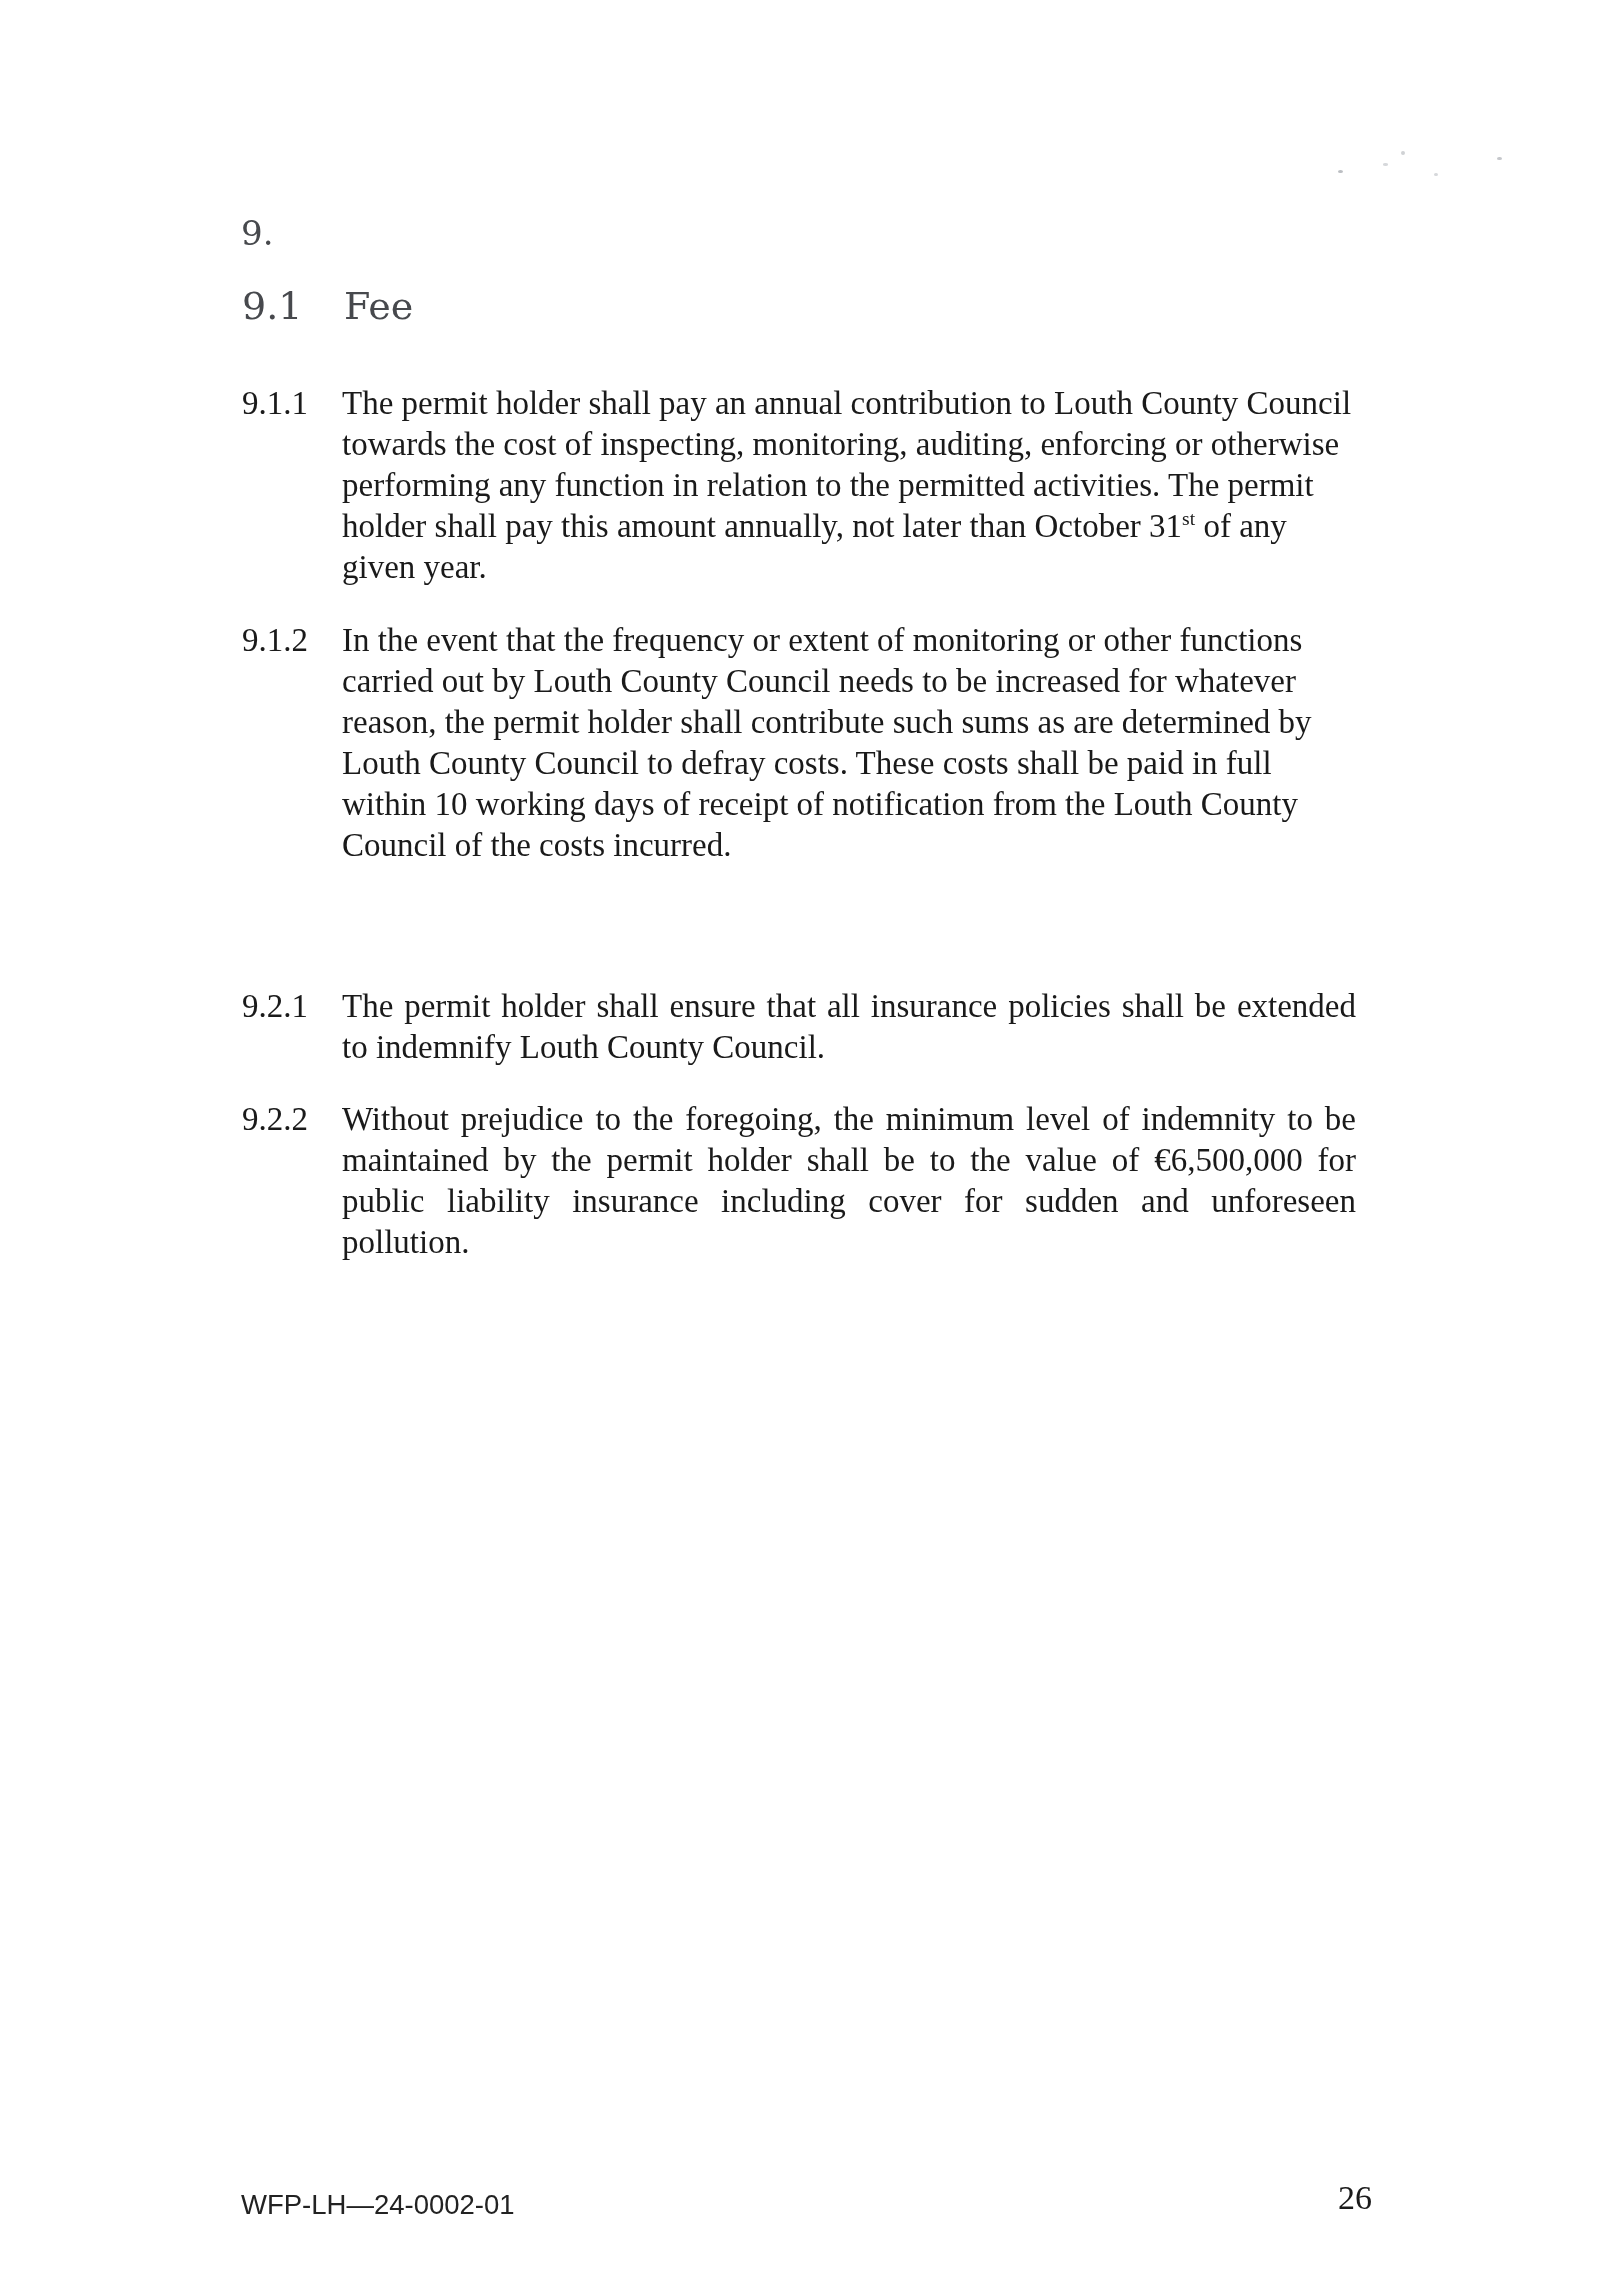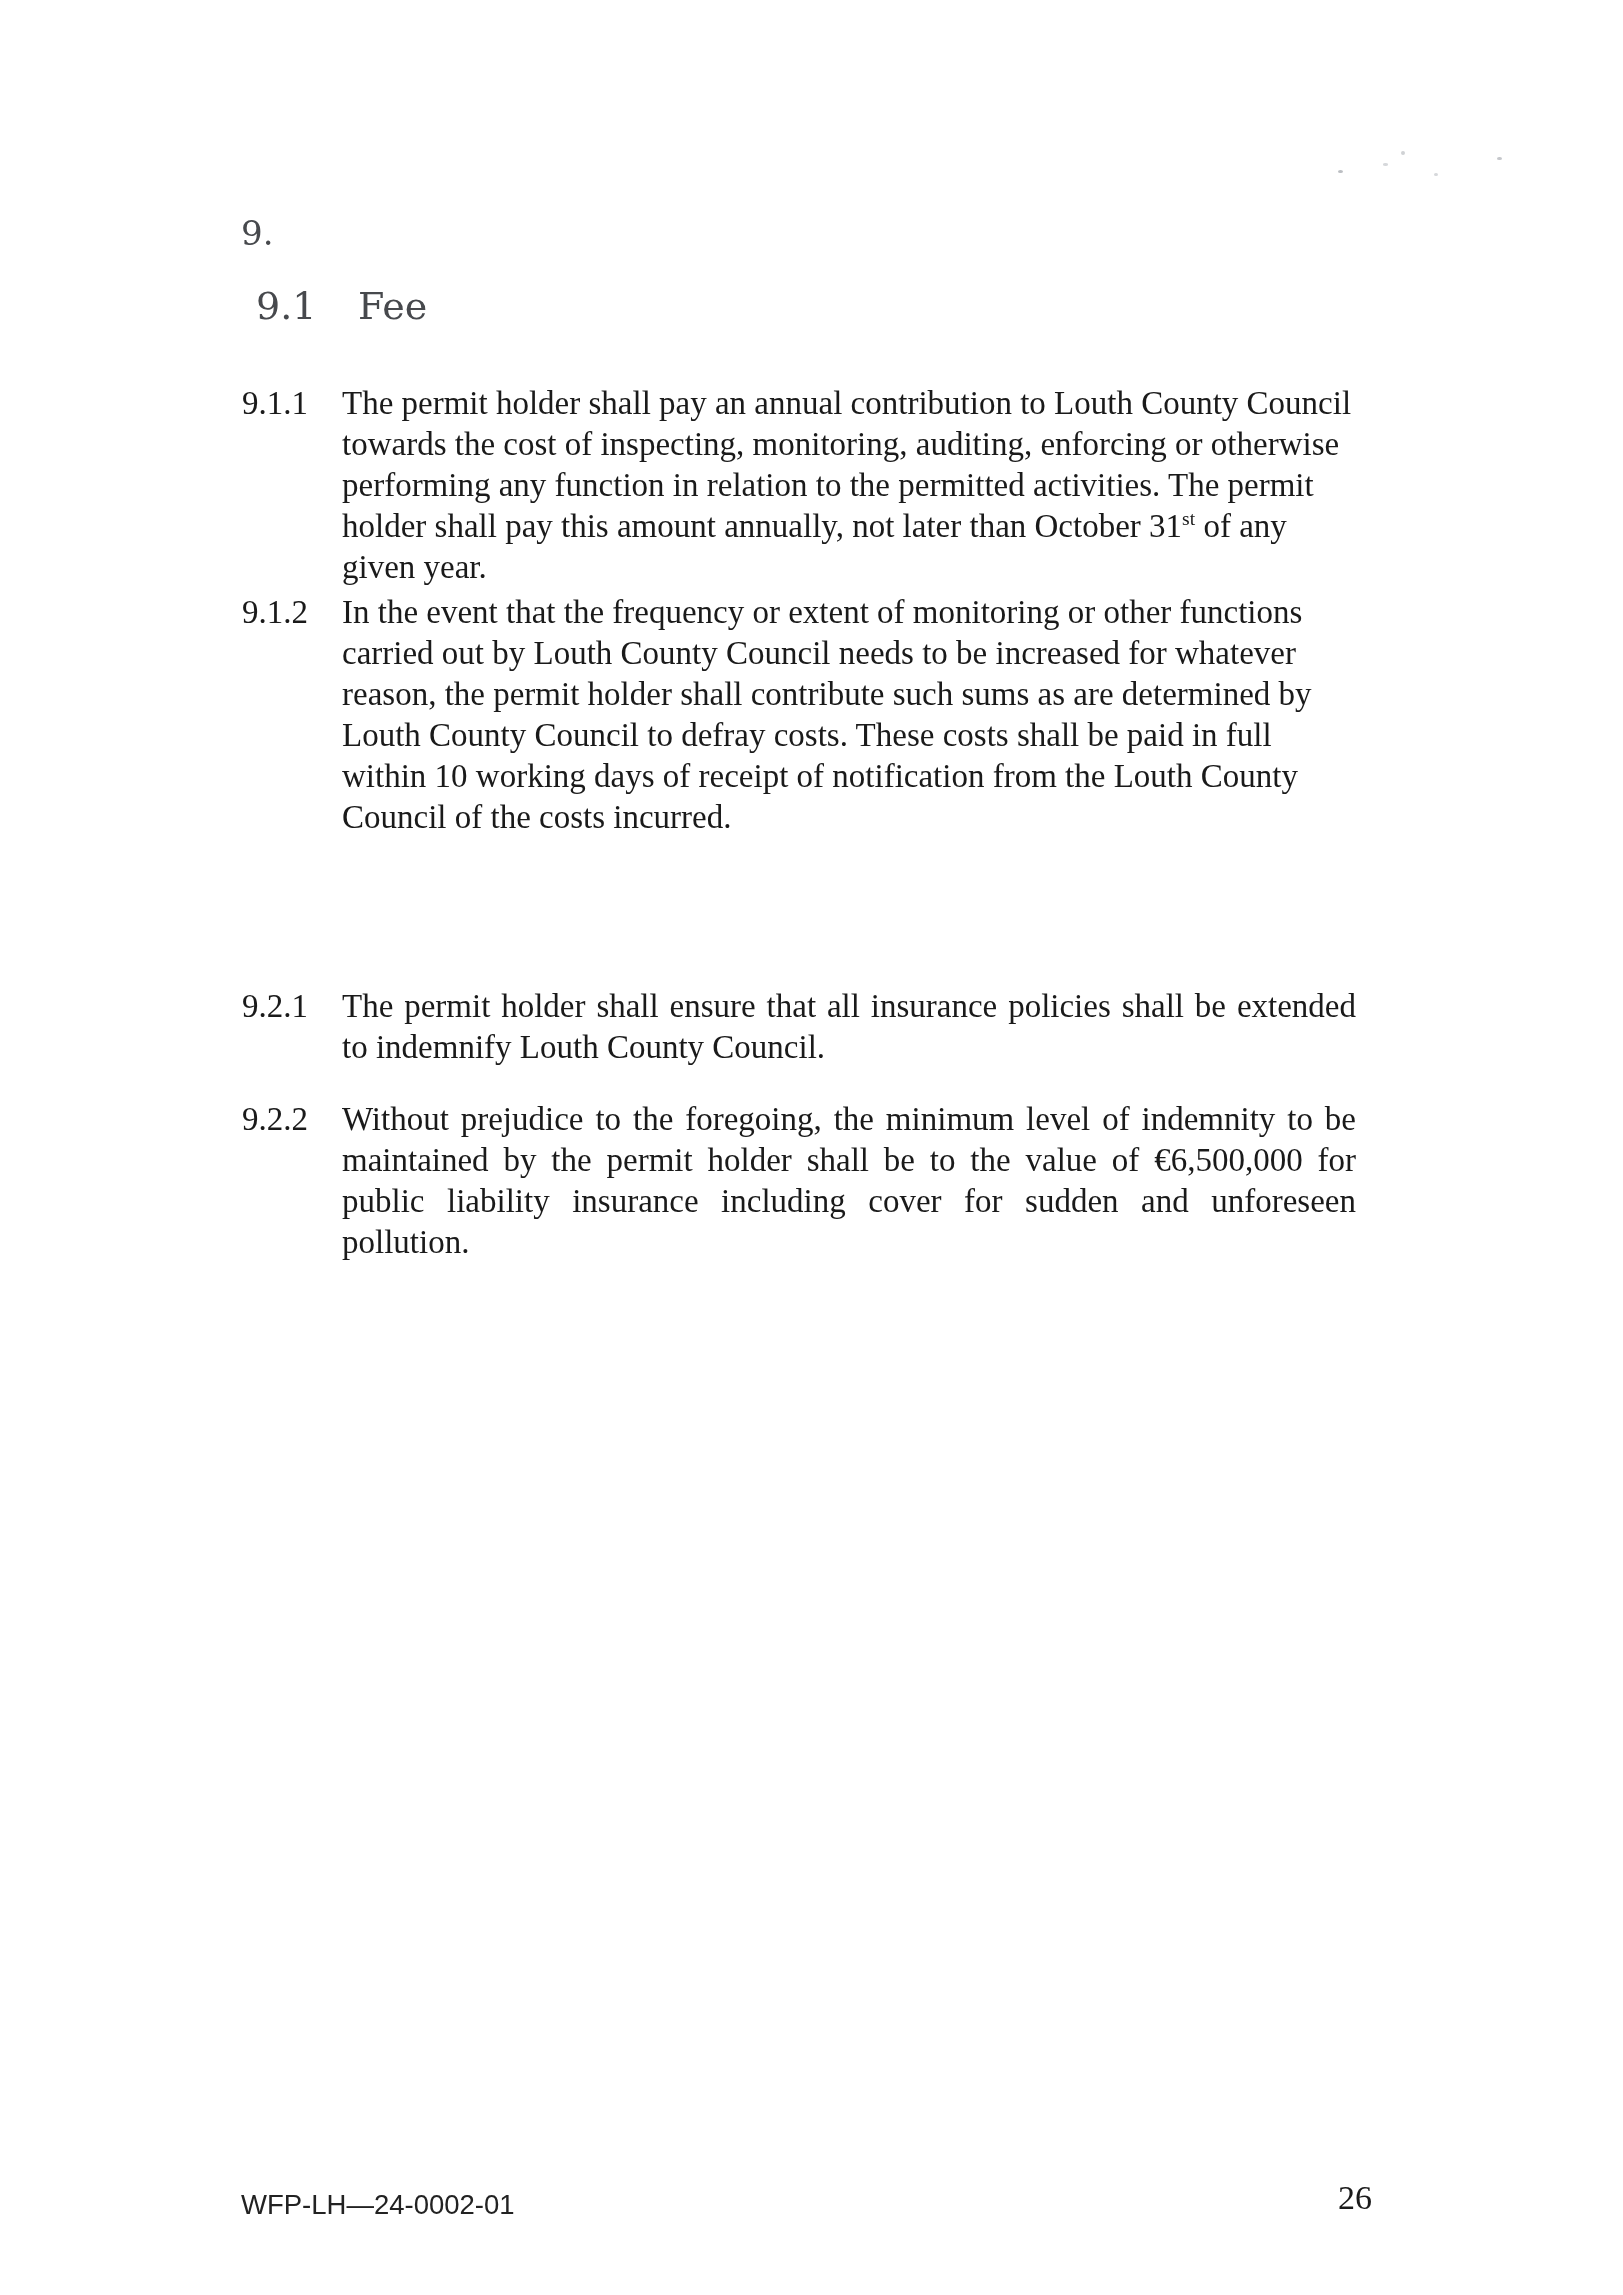--- a/index.html
+++ b/index.html
@@ -17,37 +17,37 @@
   .heading {
     position: absolute;
     display: flex;
     font-family: "DejaVu Serif", serif;
     color: #47494d;
     white-space: nowrap;
   }
   .h-section   { top: 213px; left: 241px; font-size: 34px; }
   .h-section .hnum { width: 65px; flex: none; }
   .h-fee       { top: 284px; left: 242px; font-size: 38px; }
-  .h-fee .hnum { width: 102px; flex: none; margin-left: 14px; }
+  .h-fee .hnum { width: 102px; flex: none; }
   .h-fin       { top: 899px; left: 242px; font-size: 34px; }
   .h-fin .hnum { width: 100px; flex: none; }
 
   
   .clause {
     position: absolute;
     left: 242px;
     display: flex;
     font-size: 33px;
     line-height: 41px;
   }
   .clause .num  { width: 100px; flex: none; }
   .clause .body { width: 1014px; margin: 0; }
   .clause .body.justify { text-align: justify; }
   .c911 { top: 383px; }
-  .c912 { top: 592px; }
+  .c912 { top: 620px; }
   .c921 { top: 986px; }
   .c922 { top: 1099px; }
   .c923 { top: 1251px; }
   sup.ordinal { font-size: 19.6px; vertical-align: super; line-height: 0; }
 
   
   .footer-ref {
     position: absolute;
     top: 2189px;
     left: 241px;

